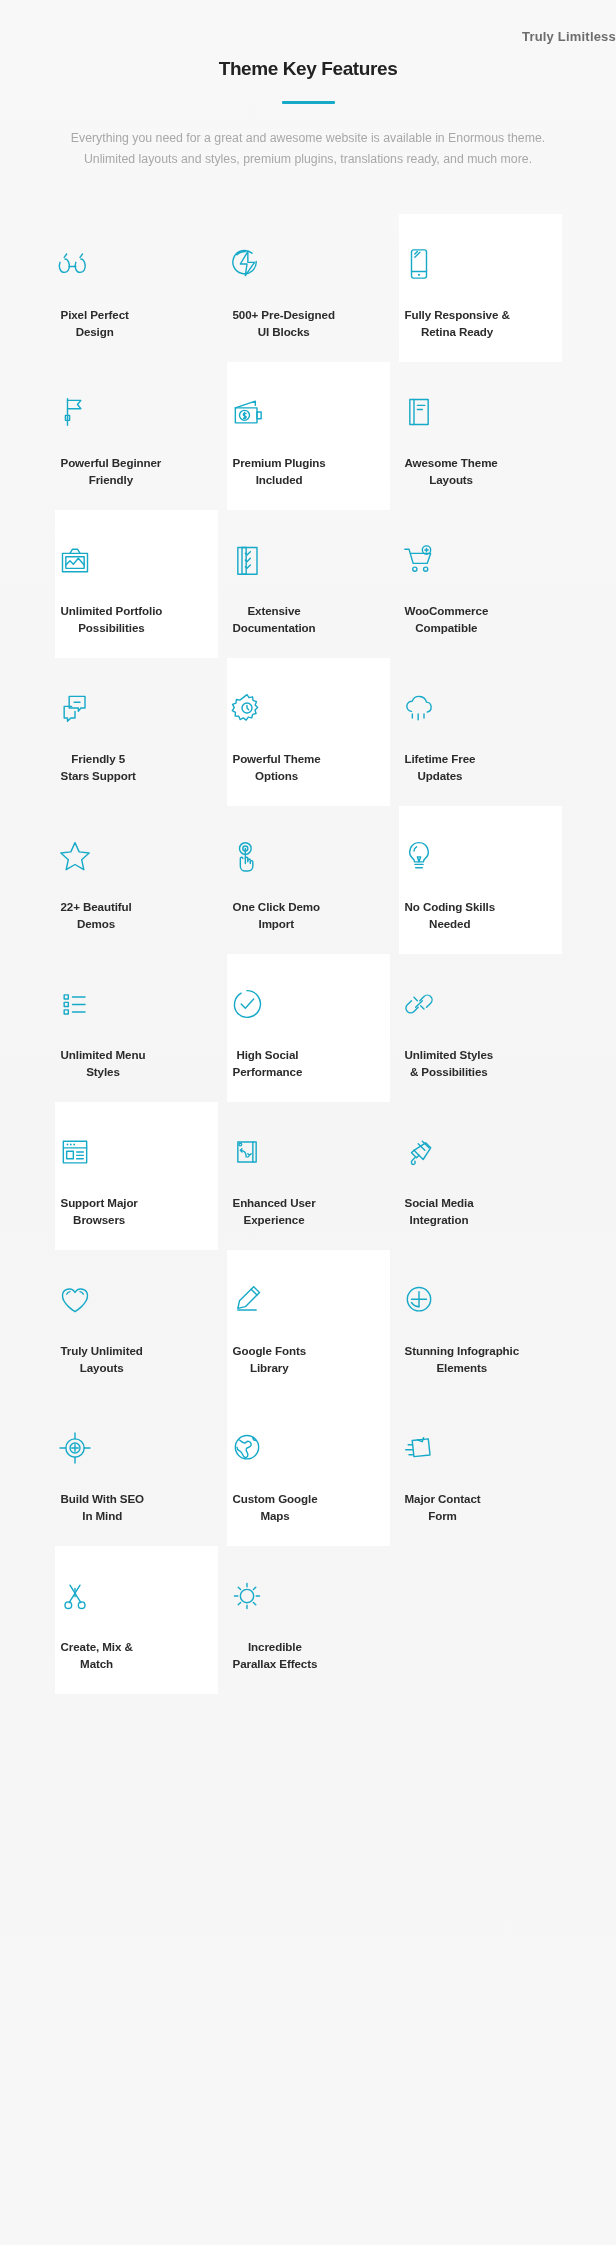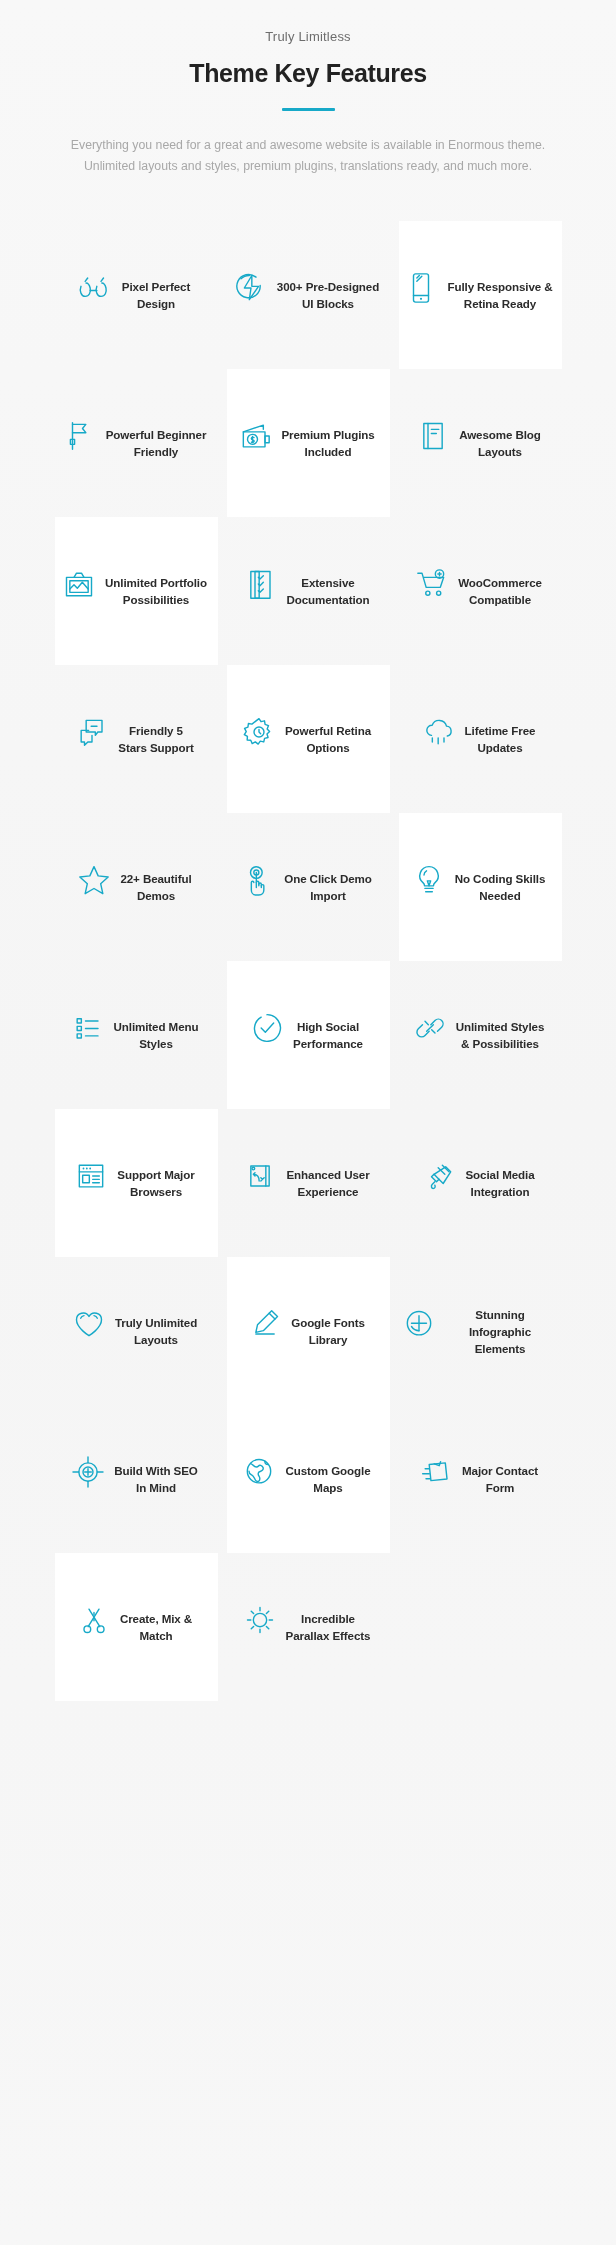--- a/index.html
+++ b/index.html
@@ -25,24 +25,25 @@
   
   .header {
     padding-top: 28px;
     text-align: center;
   }
   .eyebrow {
     font-size: 13px;
     color: #6d6d6d;
     letter-spacing: .2px;
     line-height: 1.4;
-    font-weight: 400;
+    font-weight: 700;
+    text-align: right;
   }
   .title {
-    font-size: 25px;
+    font-size: 19px;
     font-weight: 700;
     color: #222222;
     letter-spacing: -0.4px;
     margin-top: 12px;
     line-height: 1.2;
   }
   .divider-wrap {
     margin-top: 20px;
     height: 4px;
     display: flex;
@@ -70,22 +71,22 @@
     grid-template-columns: repeat(3, 163px);
     justify-content: center;
     column-gap: 9px;
     row-gap: 0px;
   }
   .card {
     width: 163px;
     height: 148px;
     box-sizing: border-box;
     display: flex;
-    flex-direction: row;
-    align-items: center;
+    flex-direction: column;
+    align-items: flex-start;
     justify-content: center;
     text-align: center;
     background: transparent;
   }
   .card.highlight {
     background: #ffffff;
   }
   .icon-box {
     height: 56px;
     display: flex;
@@ -135,21 +136,21 @@
 Design</div>
       </div>
       <div class="card">
         <div class="icon-box">
           <svg width="40" height="40" viewBox="0 0 48 48" fill="none" stroke="#17a9c8" stroke-width="1.7" stroke-linecap="round" stroke-linejoin="round">
             <path d="M30 11a14 14 0 1 0 5 10"></path>
             <path d="M12 13a14 14 0 0 1 10-4"></path>
             <path d="M25 9l-9 15h8l-2 14 11-16h-8z"></path>
           </svg>
         </div>
-        <div class="card-label">300+ Pre-Designed
+        <div class="card-label">500+ Pre-Designed
 UI Blocks</div>
       </div>
       <div class="card highlight">
         <div class="icon-box">
           <svg width="40" height="40" viewBox="0 0 48 48" fill="none" stroke="#17a9c8" stroke-width="1.7" stroke-linecap="round" stroke-linejoin="round">
             <rect x="15" y="7" width="18" height="34" rx="2.5"></rect>
             <path d="M15 33h18"></path>
             <circle cx="24" cy="37" r="1.3" fill="#17a9c8" stroke="none"></circle>
             <path d="M19 12l3-3M19 16l6-6"></path>
           </svg>
@@ -182,21 +183,21 @@
 Included</div>
       </div>
       <div class="card">
         <div class="icon-box">
           <svg width="40" height="40" viewBox="0 0 48 48" fill="none" stroke="#17a9c8" stroke-width="1.7" stroke-linecap="round" stroke-linejoin="round">
             <rect x="13" y="9" width="22" height="30"></rect>
             <path d="M18 9v30"></path>
             <path d="M22 16h9M22 21h6"></path>
           </svg>
         </div>
-        <div class="card-label">Awesome Blog
+        <div class="card-label">Awesome Theme
 Layouts</div>
       </div>
       <div class="card highlight">
         <div class="icon-box">
           <svg width="40" height="40" viewBox="0 0 48 48" fill="none" stroke="#17a9c8" stroke-width="1.7" stroke-linecap="round" stroke-linejoin="round">
             <rect x="9" y="16" width="30" height="22"></rect>
             <path d="M18 16l3-5h6l3 5"></path>
             <rect x="13" y="20" width="22" height="14"></rect>
             <path d="M13 30l5-5 4 4 6-7 7 8"></path>
           </svg>
@@ -242,21 +243,21 @@
 Stars Support</div>
       </div>
       <div class="card highlight">
         <div class="icon-box">
           <svg width="40" height="40" viewBox="0 0 48 48" fill="none" stroke="#17a9c8" stroke-width="1.7" stroke-linecap="round" stroke-linejoin="round">
             <path d="M24 8l2.4 3.6 4.2-1 .7 4.3 4.1 1.4-1.6 4 2.9 3.2-3.1 3 1.3 4.1-4.2 1.1-1 4.2-4.2-.9-2.5 3.5-3.4-2.6-3.8 2-1.7-4-4.3-.3.3-4.3-3.7-2.2 2.3-3.6-2-3.8 4-1.6.6-4.3 4.2.7z"></path>
             <circle cx="24" cy="24" r="6"></circle>
             <path d="M24 21v3l2 2"></path>
           </svg>
         </div>
-        <div class="card-label">Powerful Retina
+        <div class="card-label">Powerful Theme
 Options</div>
       </div>
       <div class="card">
         <div class="icon-box">
           <svg width="40" height="40" viewBox="0 0 48 48" fill="none" stroke="#17a9c8" stroke-width="1.7" stroke-linecap="round" stroke-linejoin="round">
             <path d="M15 28a6 6 0 0 1 .8-12A9 9 0 0 1 33 17a6 6 0 0 1 1 11.8"></path>
             <path d="M16 31v5M23 31v7M30 31v5"></path>
           </svg>
         </div>
         <div class="card-label">Lifetime Free

